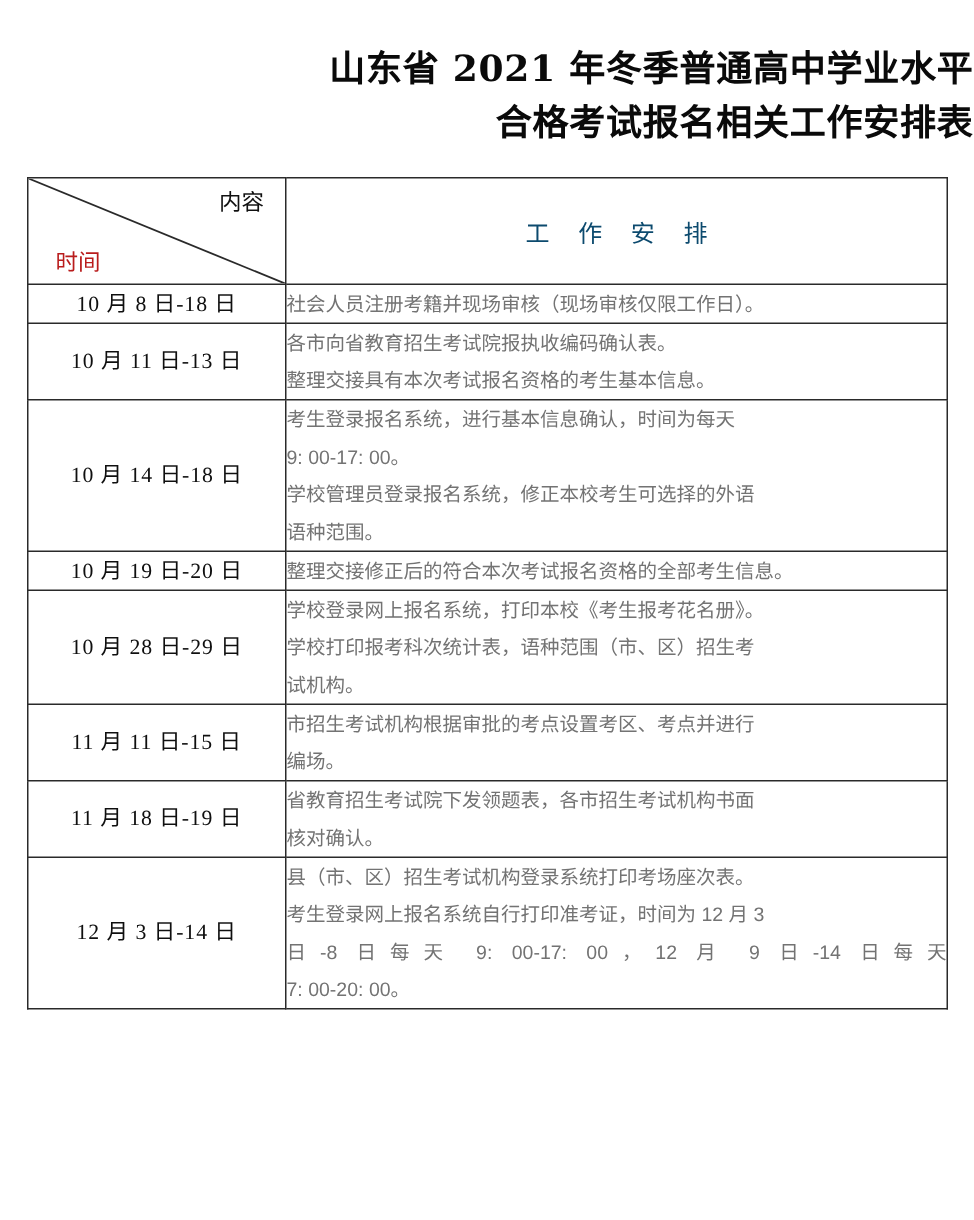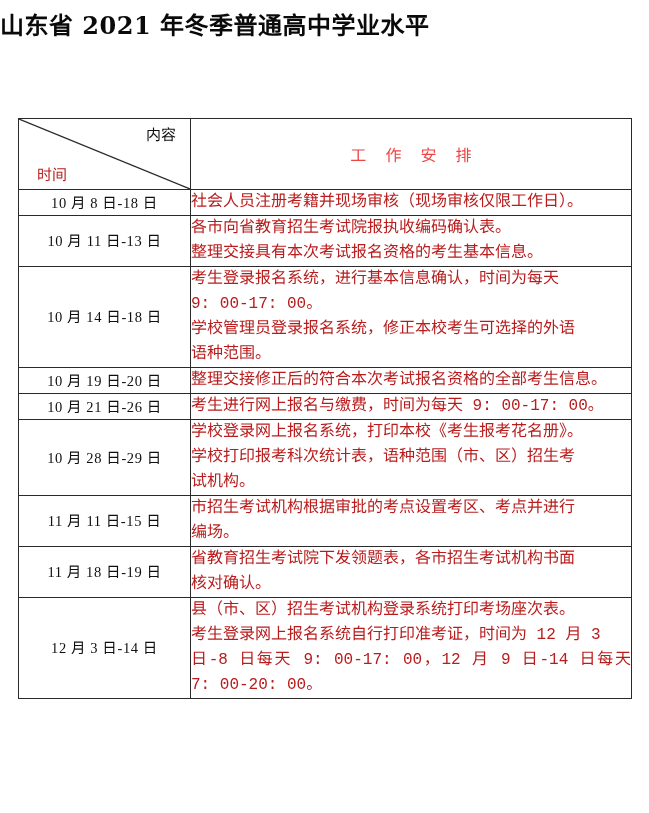--- a/index.html
+++ b/index.html
@@ -18,22 +18,22 @@
 
   .page {
     position: relative;
     width: 649px;
     height: 813px;
     box-sizing: border-box;
   }
 
   
   .title-block {
-    padding-top: 8px;
-    text-align: left;
+    padding-top: 28px;
+    text-align: right;
   }
   .title-line {
     font-family: "DejaVu Serif", "Liberation Serif", serif;
     font-weight: 700;
     font-size: 24px;
     line-height: 36px;
     letter-spacing: 0.5px;
     color: #0a0a0a;
     white-space: nowrap;
   }
@@ -90,60 +90,61 @@
     line-height: 24px;
     font-family: "DejaVu Serif", "Liberation Serif", serif;
     color: #b91c1c;
   }
   .hdr-work {
     text-align: center;
     font-size: 16px;
     letter-spacing: 7px;
     text-indent: 7px;
     font-family: "DejaVu Serif", "Liberation Serif", serif;
-    color: #ef4444;
+    color: #0c4a6e;
     border-radius: 21px;
   }
 
   
   .time-cell {
     text-align: center;
     font-size: 14.5px;
     line-height: 22px;
     letter-spacing: 0.6px;
     font-family: Liberation Serif, serif;
     white-space: nowrap;
     color: #0f0f0f;
     padding: 4px 2px;
   }
   .work-cell {
-    font-size: 16px;
+    font-size: 13px;
     line-height: 25px;
-    font-family: Liberation Mono, monospace;
-    color: #b91c1c;
+    font-family: Liberation Sans, sans-serif;
+    color: #737373;
     padding: 5px 6px 5px 9px;
     text-align: left;
   }
   .work-cell .ln {
     display: block;
     white-space: nowrap;
   }
   .work-cell .ln.just {
     white-space: normal;
     text-align: justify;
     text-align-last: justify;
   }
 </style>
 </head>
 <body>
 
 <div class="page">
 
   <div class="title-block">
     <div class="title-line">山东省 2021 年冬季普通高中学业水平</div>
+    <div class="title-line">合格考试报名相关工作安排表</div>
   </div>
 
   <div class="table-wrap">
     <table class="schedule">
       <colgroup>
         <col class="c-time">
         <col class="c-work">
       </colgroup>
       <tbody>
         <tr class="hdr-row">
@@ -180,26 +181,20 @@
               <span class="ln">语种范围。</span>
             </td>
           </tr>
           <tr>
             <td class="time-cell">10 月 19 日-20 日</td>
             <td class="work-cell">
               <span class="ln">整理交接修正后的符合本次考试报名资格的全部考生信息。</span>
             </td>
           </tr>
           <tr>
-            <td class="time-cell">10 月 21 日-26 日</td>
-            <td class="work-cell">
-              <span class="ln">考生进行网上报名与缴费，时间为每天 9: 00-17: 00。</span>
-            </td>
-          </tr>
-          <tr>
             <td class="time-cell">10 月 28 日-29 日</td>
             <td class="work-cell">
               <span class="ln">学校登录网上报名系统，打印本校《考生报考花名册》。</span>
               <span class="ln">学校打印报考科次统计表，语种范围（市、区）招生考</span>
               <span class="ln">试机构。</span>
             </td>
           </tr>
           <tr>
             <td class="time-cell">11 月 11 日-15 日</td>
             <td class="work-cell">

